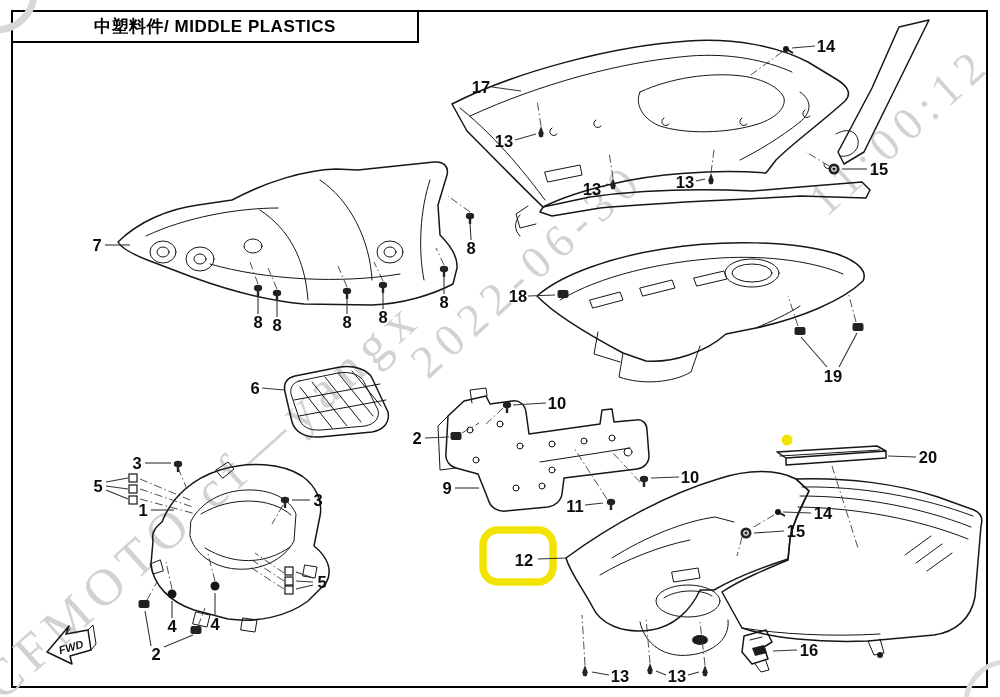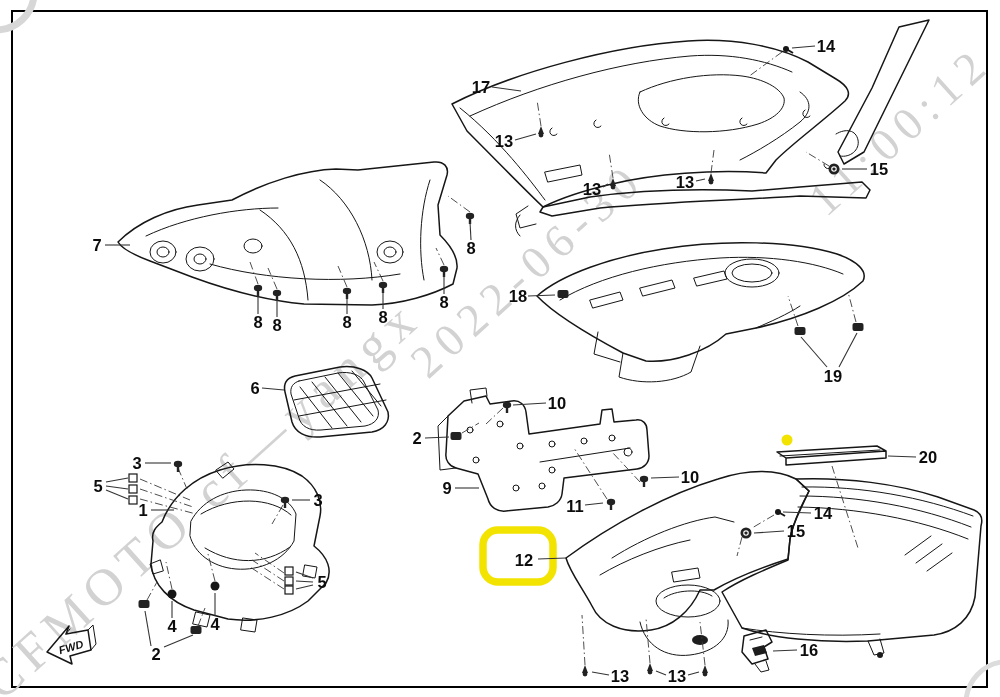--- a/index.html
+++ b/index.html
@@ -19,20 +19,21 @@
   .leader{stroke:#333;stroke-width:1.1;}
   .callout{font:bold 16.5px "Liberation Sans",sans-serif;fill:#0c0c0c;
            text-anchor:middle;dominant-baseline:central;}
   .wm{font-family:"Liberation Serif",serif;letter-spacing:8px;}
 </style>
 </head>
 <body>
 
 <div id="stage">
   <div id="frame"></div>
+  <div id="titlebox">中塑料件/ MIDDLE PLASTICS</div>
 
   <svg id="diagram" width="1000" height="697" viewBox="0 0 1000 697">
 
     <defs>
       <g id="f-screw">
           <ellipse rx="4.2" ry="3.2" fill="#222"></ellipse>
           <rect x="-1.2" y="2" width="2.4" height="6" fill="#222"></rect>
         </g>
       <g id="f-pin">
           <path d="M-3,3 L0,-5 L3,3 Z" fill="#222"></path>

